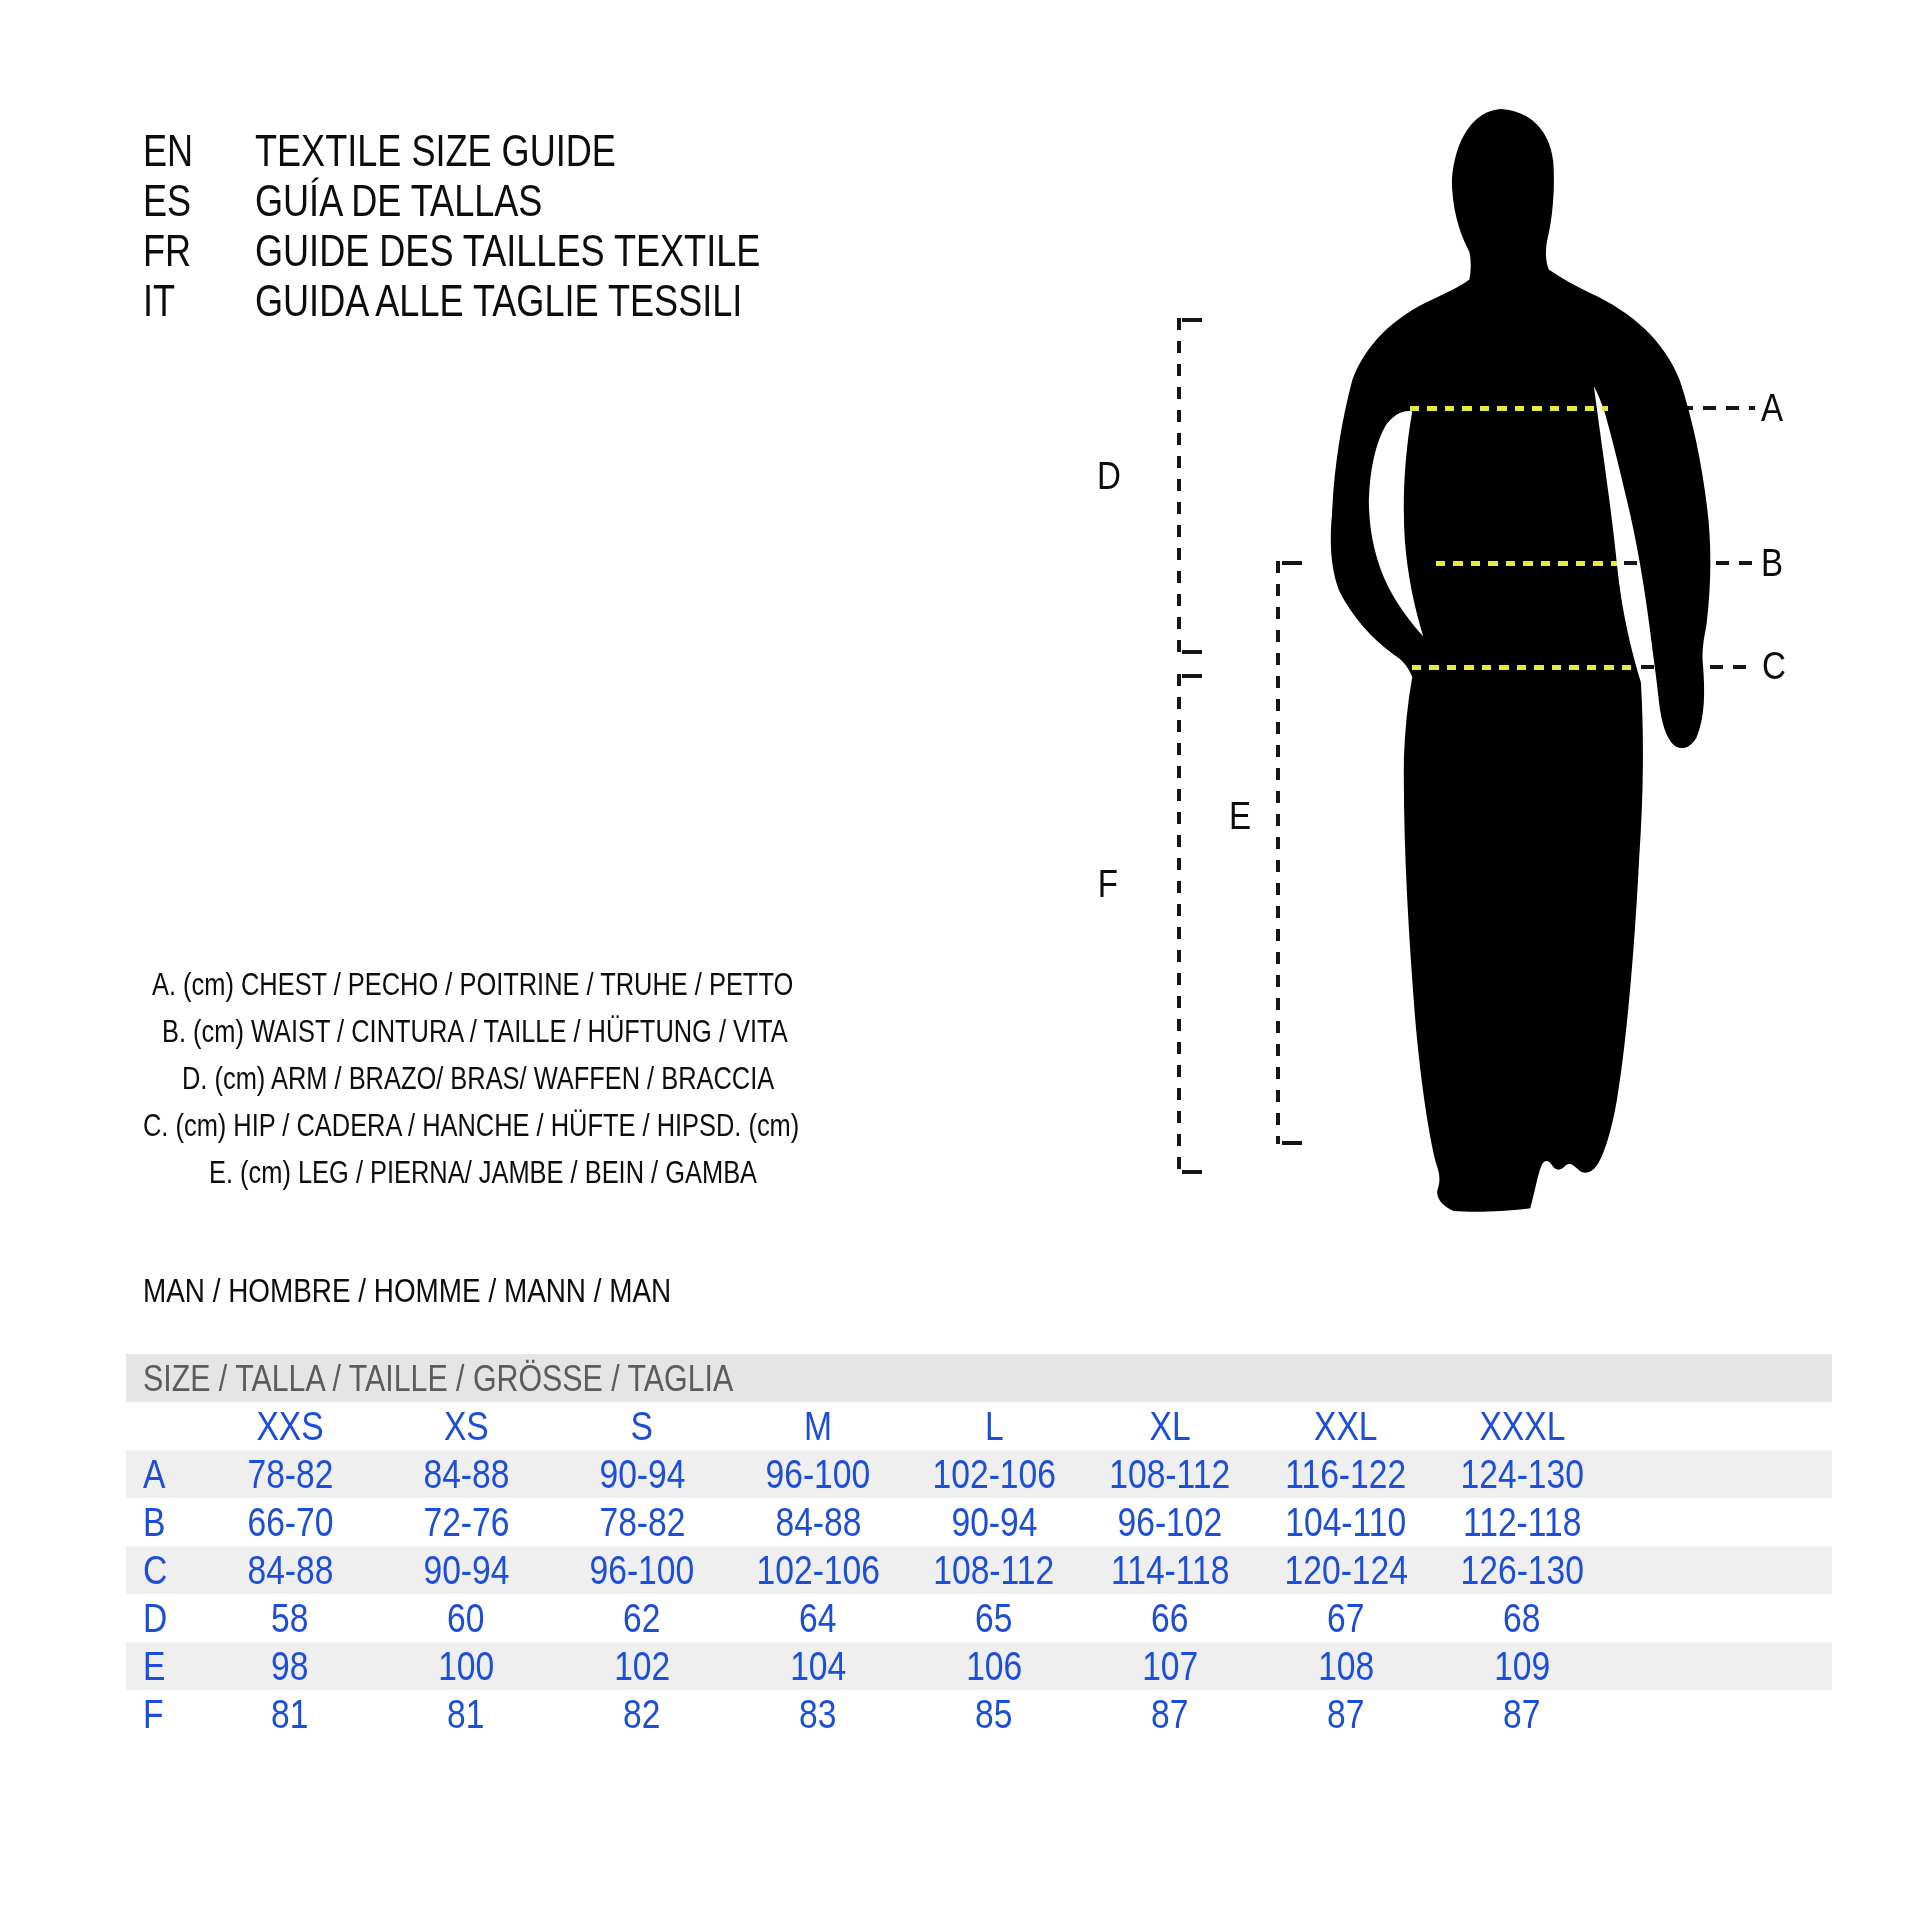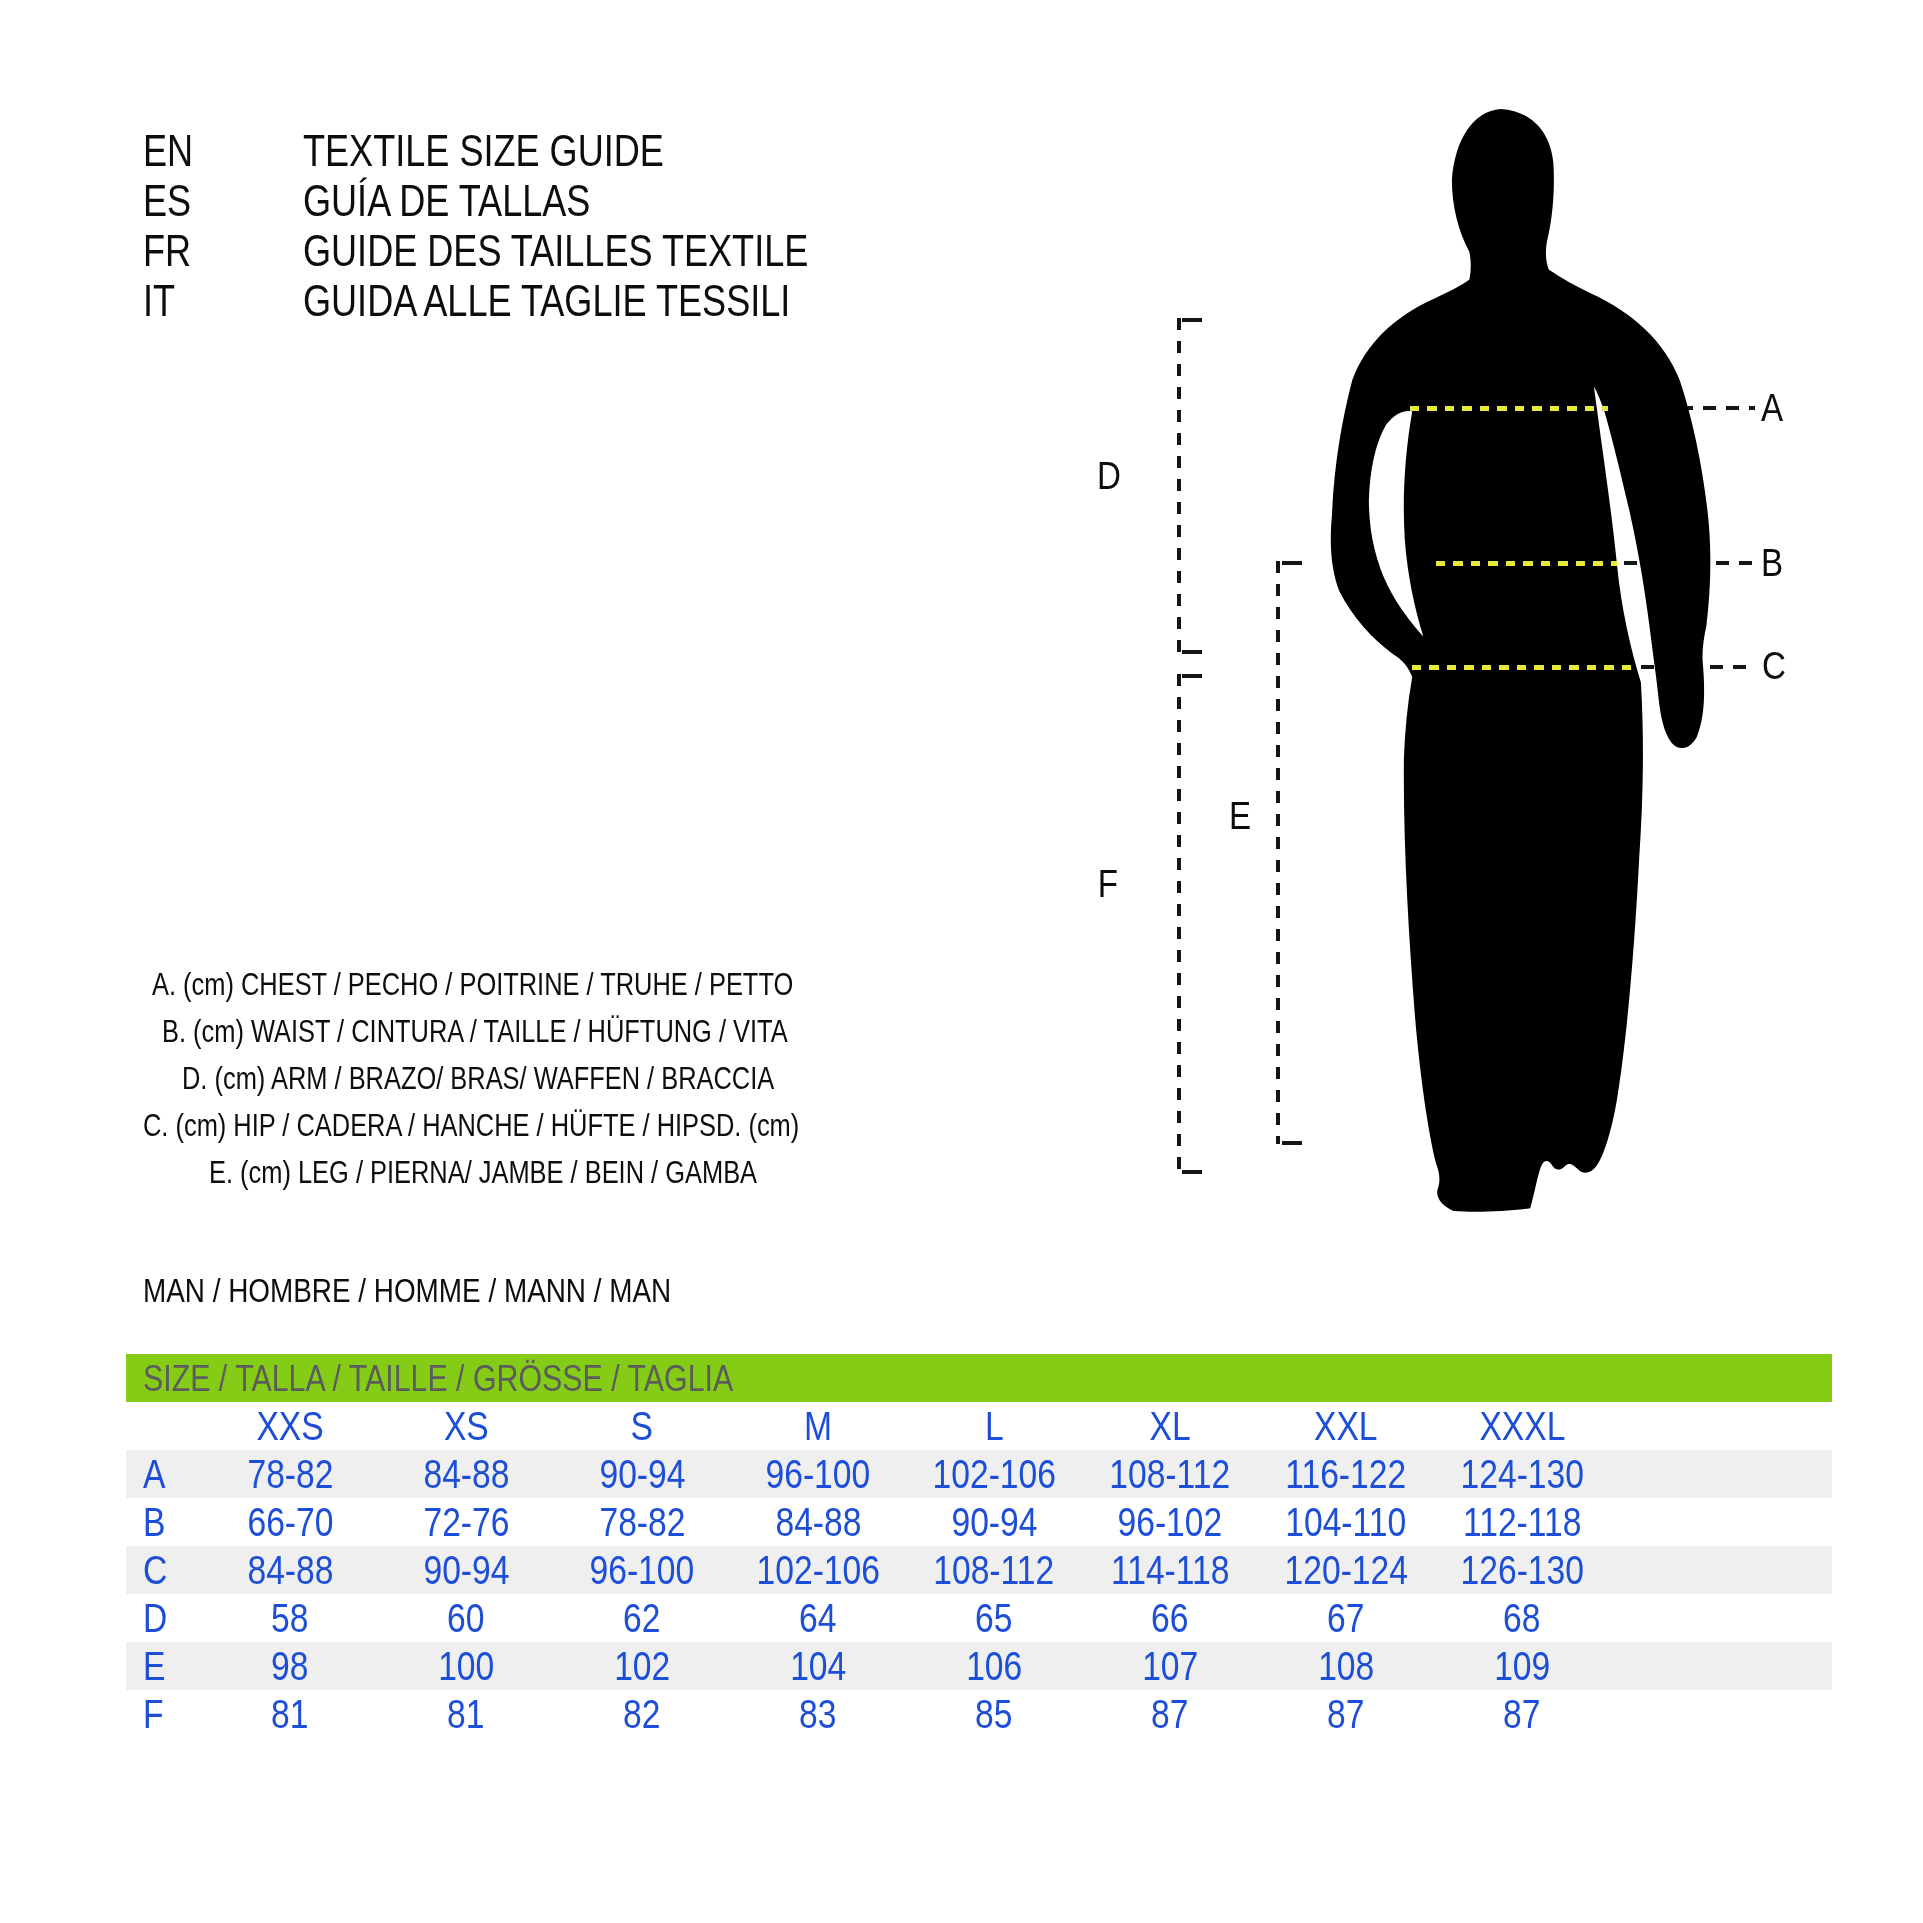--- a/index.html
+++ b/index.html
@@ -4,42 +4,42 @@
 <style>
   html,body{margin:0;padding:0;background:#ffffff;}
   #canvas{position:relative;width:1923px;height:1923px;background:#ffffff;overflow:hidden;
           font-family:"Liberation Sans","DejaVu Sans",sans-serif;color:#0d0d0d;}
 
   .cond{display:inline-block;transform:scaleX(0.82);transform-origin:50% 50%;white-space:nowrap;}
   .cond-l{transform-origin:0 50%;}
 
   
   .lang-list{position:absolute;left:143px;top:126px;}
-  .lang-row{display:flex;height:50px;line-height:50px;font-size:44px;gap:48px;}
+  .lang-row{display:flex;height:50px;line-height:50px;font-size:44px;}
   .lang-code{width:112px;flex:0 0 112px;}
   
   .fig-svg{position:absolute;left:1320px;top:103px;width:415px;height:1149px;z-index:2;}
   .ydash{position:absolute;height:4.6px;z-index:3;
          background:repeating-linear-gradient(90deg,#e7ea3a 0 9.2px,transparent 9.2px 17.5px);}
   .bdash{position:absolute;height:3.7px;z-index:1;
          background:repeating-linear-gradient(90deg,#151515 0 13px,transparent 13px 23px);}
   .vdash{position:absolute;width:3.7px;z-index:1;
          background:repeating-linear-gradient(180deg,#151515 0 12px,transparent 12px 23px);}
   .tick{position:absolute;width:20px;height:3.7px;background:#151515;z-index:1;}
   .mlabel{position:absolute;font-size:39px;z-index:4;transform:translate(-50%,-50%) scaleX(0.85);white-space:nowrap;}
 
   
   .legend{position:absolute;left:143px;top:961px;text-align:center;}
   .legend-row{height:47px;line-height:47px;font-size:31px;}
 
   .man-line{position:absolute;left:143px;top:1266px;height:48px;line-height:48px;font-size:34px;text-align:right;}
 
   
   .size-table{position:absolute;left:126px;top:1354px;width:1706px;}
-  .t-header{height:48px;line-height:49px;background:#84cc16;color:#5c5c5c;
+  .t-header{height:48px;line-height:49px;background:#e5e5e5;color:#5c5c5c;
             font-size:37px;padding-left:16.6px;box-sizing:border-box;}
   .trow{display:flex;height:48px;line-height:48px;color:#1d4ed8;font-size:41px;}
   .trow.stripe{background:#efefef;}
   .tcell{width:176px;flex:0 0 176px;text-align:center;}
   .tlabel{width:76px;flex:0 0 76px;text-align:left;padding-left:16.6px;box-sizing:border-box;}
 </style>
 </head>
 <body>
 
 <div id="canvas">

